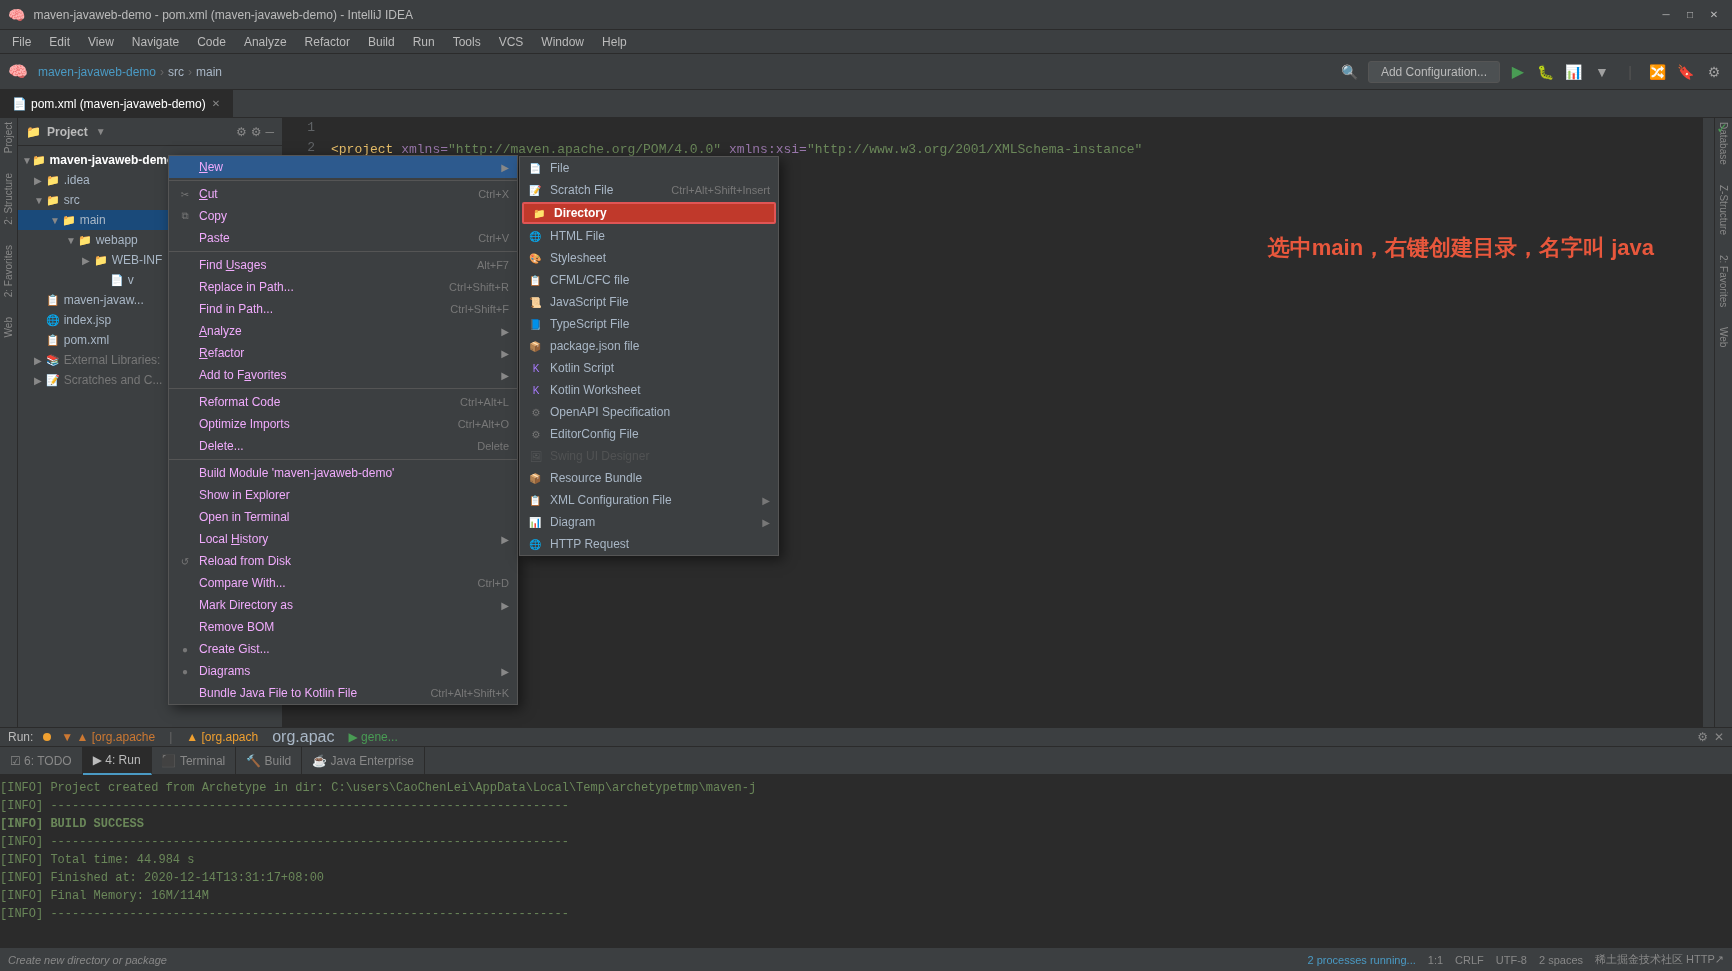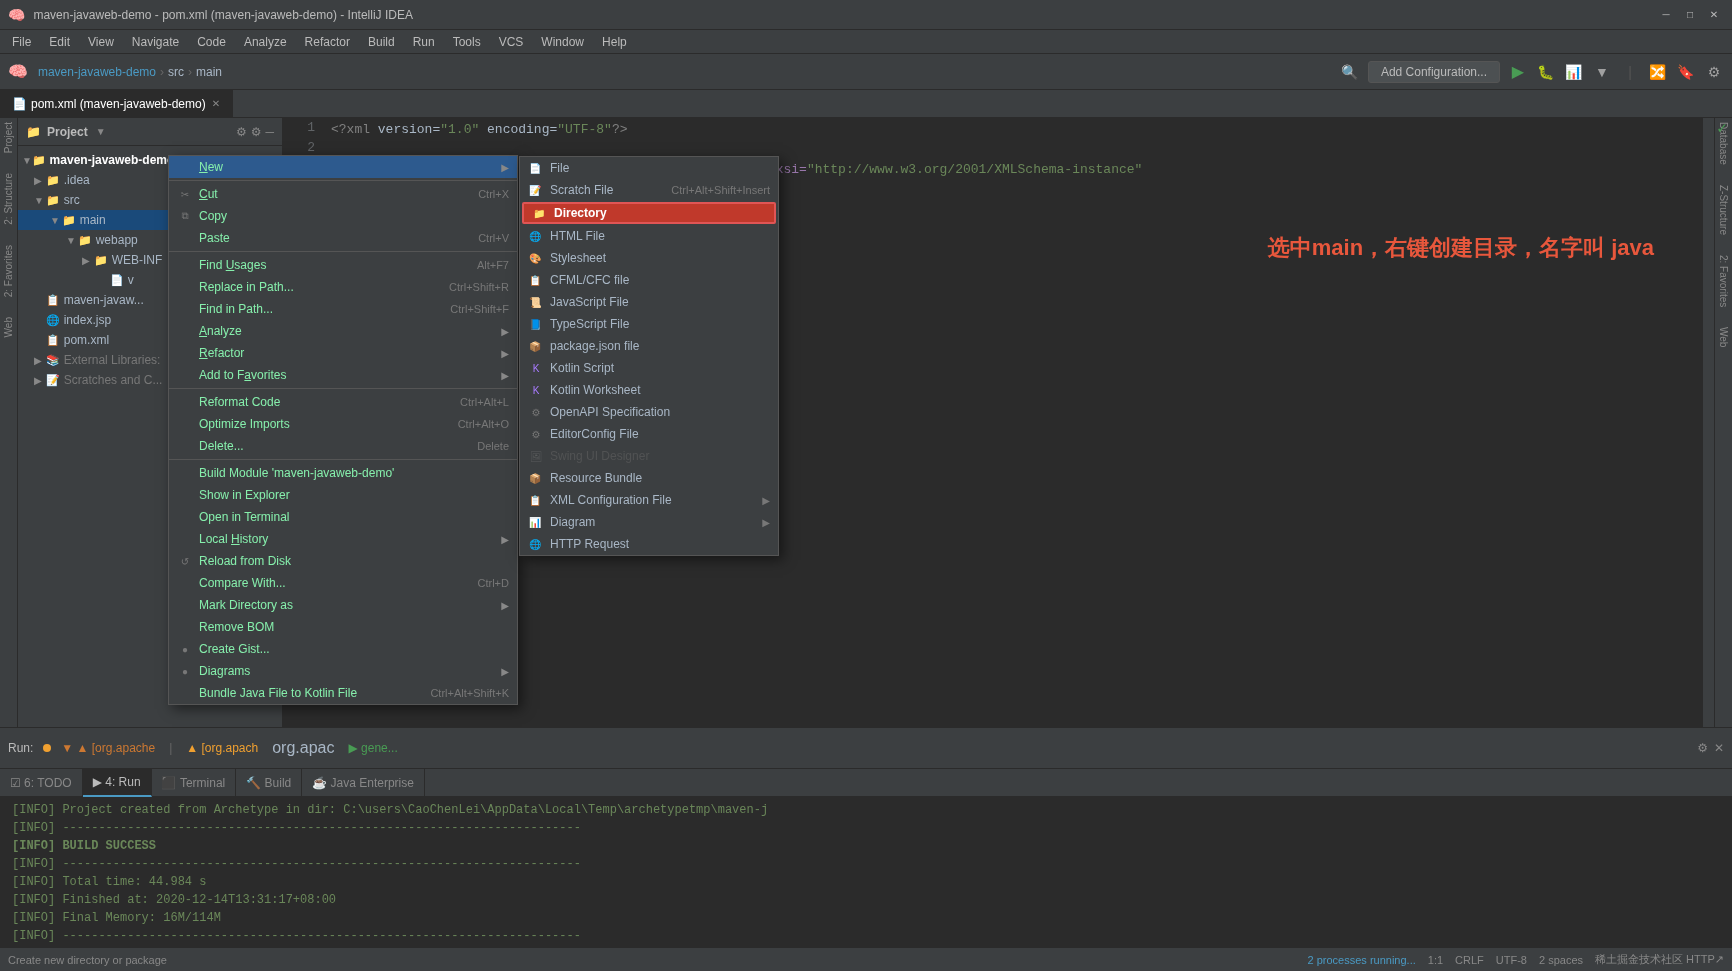--- a/index.html
+++ b/index.html
@@ -241,21 +241,21 @@
     .ctx-item {
       height: 22px;
       display: flex;
       align-items: center;
       padding: 0 8px;
       cursor: pointer;
       position: relative;
       gap: 6px;
     }
     .ctx-item.active { background: #2d5a8e; }
-    .ctx-label { flex: 1; color: #86efac; font-size: 12px; }
+    .ctx-label { flex: 1; color: #f0abfc; font-size: 12px; }
     .ctx-label .underline { text-decoration: underline; }
     .ctx-shortcut { color: #777; font-size: 11px; margin-left: auto; }
     .ctx-arrow { color: #888; font-size: 10px; margin-left: 4px; }
     .ctx-icon { width: 16px; height: 16px; display: flex; align-items: center; justify-content: center; color: #777; font-size: 10px; flex-shrink: 0; }
 
     
     .submenu {
       position: absolute;
       top: 0;
       left: 350px;
@@ -302,44 +302,44 @@
       cursor: pointer;
       border-right: 1px solid #2b2b2b;
     }
     .bottom-tab.active { color: #bbb; background: #2b2b2b; border-bottom: 2px solid #4a9ac4; }
     .bottom-content {
       flex: 1;
       background: #2b2b2b;
       overflow: hidden;
       font-family: 'Courier New', monospace;
       font-size: 12px;
-      padding: 4px 12px;
+      padding: 4px 0;
     }
     .log-line { color: #a9b7c6; line-height: 18px; }
     .log-line.info { color: #6a8759; }
     .log-line.success { color: #6a8759; font-weight: bold; }
 
     
     .status-bar {
       height: 24px;
       background: #3c3f41;
       display: flex;
       align-items: center;
       padding: 0 8px;
       font-size: 11px;
       color: #888;
       gap: 12px;
       border-top: 1px solid #2b2b2b;
     }
-    .status-left { display: flex; align-items: flex-end; gap: 8px; }
+    .status-left { display: flex; align-items: flex-end; gap: 8px; font-style: italic; }
     .status-right { margin-left: auto; display: flex; align-items: center; gap: 12px; }
 
     
     .run-bar {
-      height: 41px;
+      height: 19px;
       background: #3c3f41;
       display: flex;
       align-items: center;
       padding: 4px 8px;
       gap: 6px;
       border-bottom: 1px solid #2b2b2b;
     }
   </style>
 </head>
 <body>
@@ -502,23 +502,20 @@
 
   <div class="editor-area">
 
     <div class="editor-content">
       <div class="line-numbers">
         <div>1</div>
         <div>2</div>
         <div>3</div>
       </div>
       <div class="code-content">
-        <div class="code-line">
-          <span style="color:#808080;">&lt;?xml </span><span style="color:#a9b7c6;">version=</span><span style="color:#6a8759;">"1.0"</span><span style="color:#a9b7c6;"> encoding=</span><span style="color:#6a8759;">"UTF-8"</span><span style="color:#808080;">?&gt;</span>
-        </div>
         <div class="code-line">&nbsp;</div>
         <div class="code-line">
           <span style="color:#e8bf6a;">&lt;project </span><span style="color:#9876aa;">xmlns=</span><span style="color:#6a8759;">"http://maven.apache.org/POM/4.0.0"</span><span style="color:#a9b7c6;"> </span><span style="color:#9876aa;">xmlns:xsi=</span><span style="color:#6a8759;">"http://www.w3.org/2001/XMLSchema-instance"</span>
         </div>
       </div>
     </div>
 
     <div class="annotation">选中main，右键创建目录，名字叫 java</div>
 
     <div style="position:absolute; right:0; top:0; width:12px; height:100%; background:#3c3f41; border-left:1px solid #2b2b2b;"></div>

